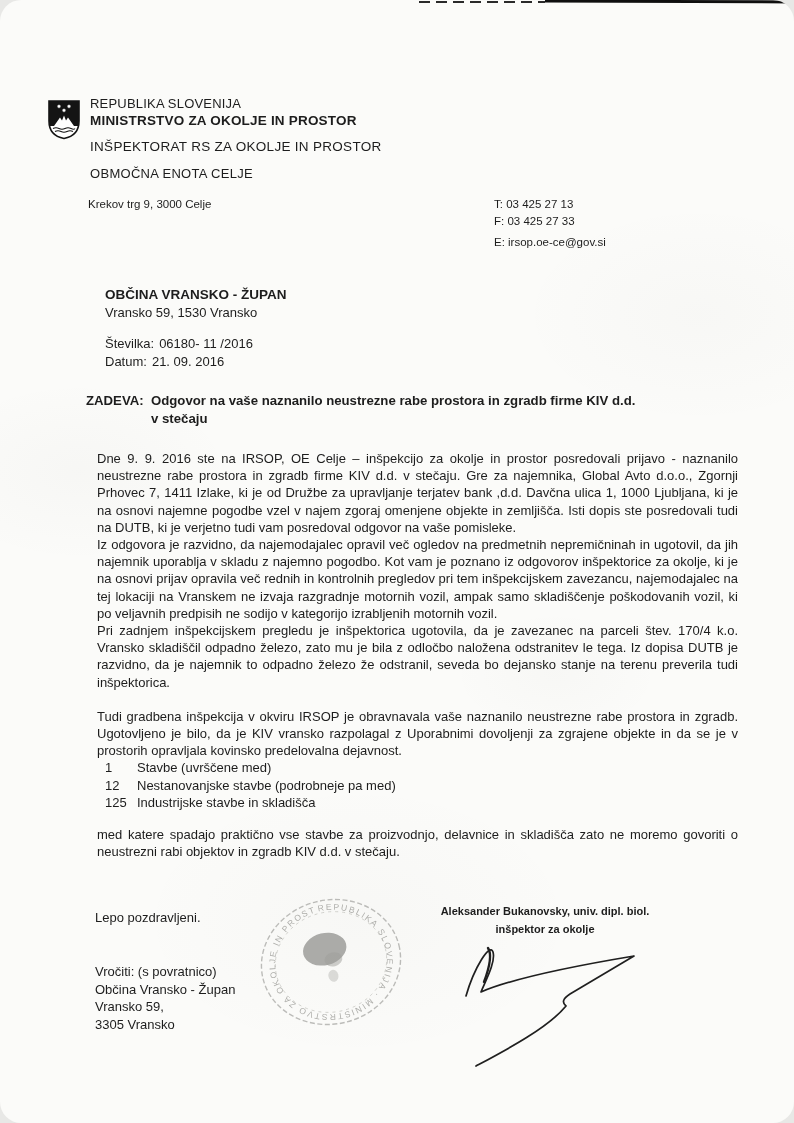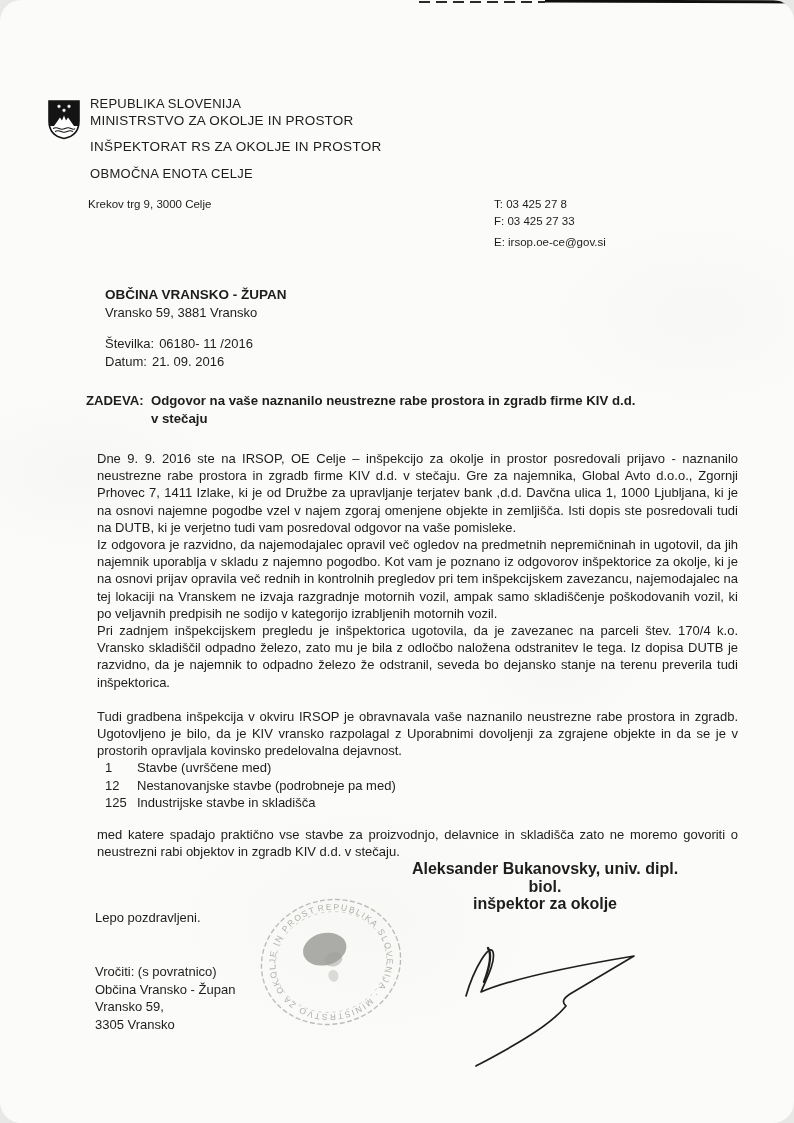--- a/index.html
+++ b/index.html
@@ -19,21 +19,21 @@
     border-radius:21px;
   }
   
   .artifact-solid{position:absolute;left:545px;top:0;width:249px;height:3px;background:#0f0f0f;transform:rotate(0.2deg);}
   .artifact-broken{position:absolute;left:419px;top:1px;width:126px;height:2px;
     background:repeating-linear-gradient(90deg,#2a2a2a 0 11px,transparent 11px 17px);}
   
   .crest{position:absolute;left:47px;top:98px;width:34px;height:42px;}
   .hdr{position:absolute;left:90px;top:96px;line-height:15px;}
   .hdr .l1{font-size:13px;letter-spacing:0.2px;}
-  .hdr .l2{font-size:13.5px;font-weight:normal;margin-top:2px;letter-spacing:0.2px;}
+  .hdr .l2{font-size:13.5px;font-weight:bold;margin-top:2px;letter-spacing:0.2px;}
   .hdr .l3{font-size:13.5px;margin-top:11px;letter-spacing:0.3px;}
   .hdr .l4{font-size:13px;margin-top:12px;letter-spacing:0.3px;}
   .office-address{position:absolute;left:88px;top:198px;font-size:11.5px;}
   .contacts{position:absolute;left:494px;top:196px;font-size:11.5px;line-height:17px;}
   .contacts .email{margin-top:4px;text-align:center;}
   
   .recipient{position:absolute;left:105px;top:286px;font-size:13px;line-height:17.5px;}
   .recipient .name{font-weight:bold;font-size:13.5px;}
   .reference{position:absolute;left:105px;top:335px;font-size:13px;line-height:17.5px;}
   .reference .lbl{display:inline-block;}
@@ -46,21 +46,21 @@
   .body{position:absolute;left:97px;top:450px;width:641px;font-size:13px;line-height:17.2px;}
   .body p{margin:0;text-align:justify;}
   .sp17{height:17px;}
   .sp15{height:15px;}
   .cls-intro{margin:0;}
   .cls-list{margin:0;}
   .cls-row{display:flex;padding-left:8px;}
   .cls-row .code{width:32px;flex:none;}
   
   .closing{position:absolute;left:95px;top:910px;font-size:13px;}
-  .signer{position:absolute;left:400px;top:860px;width:290px;text-align:center;font-weight:bold;font-size:16px;line-height:17.5px;}
+  .signer{position:absolute;left:400px;top:903px;width:290px;text-align:center;font-weight:bold;font-size:11px;line-height:17.5px;}
   .signature-svg{position:absolute;left:438px;top:932px;width:300px;height:140px;}
   .stamp{position:absolute;left:256px;top:896px;width:150px;height:132px;opacity:0.55;transform:rotate(-14deg);}
   .delivery{position:absolute;left:95px;top:963px;font-size:13px;line-height:17.5px;}
 </style>
 </head>
 <body>
 
 <div class="page">
 
   <div class="artifact-solid"></div>
@@ -92,28 +92,28 @@
   <div class="hdr">
     <div class="l1">REPUBLIKA SLOVENIJA</div>
     <div class="l2">MINISTRSTVO ZA OKOLJE IN PROSTOR</div>
     <div class="l3">INŠPEKTORAT RS ZA OKOLJE IN PROSTOR</div>
     <div class="l4">OBMOČNA ENOTA CELJE</div>
   </div>
 
   <div class="office-address">Krekov trg 9, 3000 Celje</div>
 
   <div class="contacts">
-    <div>T: 03 425 27 8</div>
+    <div>T: 03 425 27 13</div>
     <div>F: 03 425 27 33</div>
     <div class="email">E: irsop.oe-ce@gov.si</div>
   </div>
 
   <div class="recipient">
     <div class="name">OBČINA VRANSKO - ŽUPAN</div>
-    <div>Vransko 59, 3881 Vransko</div>
+    <div>Vransko 59, 1530 Vransko</div>
   </div>
 
   <div class="reference">
     <div>
       <span class="lbl">Številka:</span><span class="val">06180- 11 /2016</span>
     </div>
     <div>
       <span class="lbl">Datum:</span><span class="val">21. 09. 2016</span>
     </div>
   </div>

